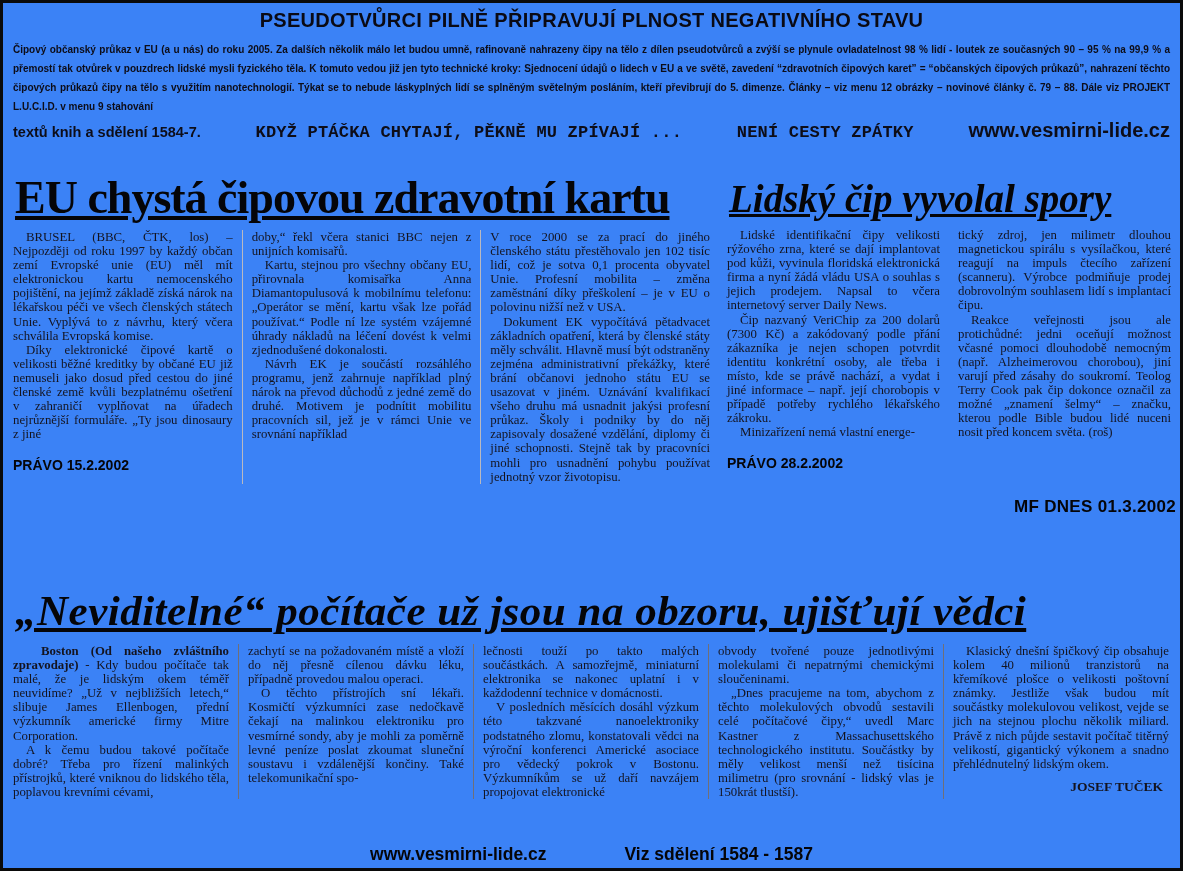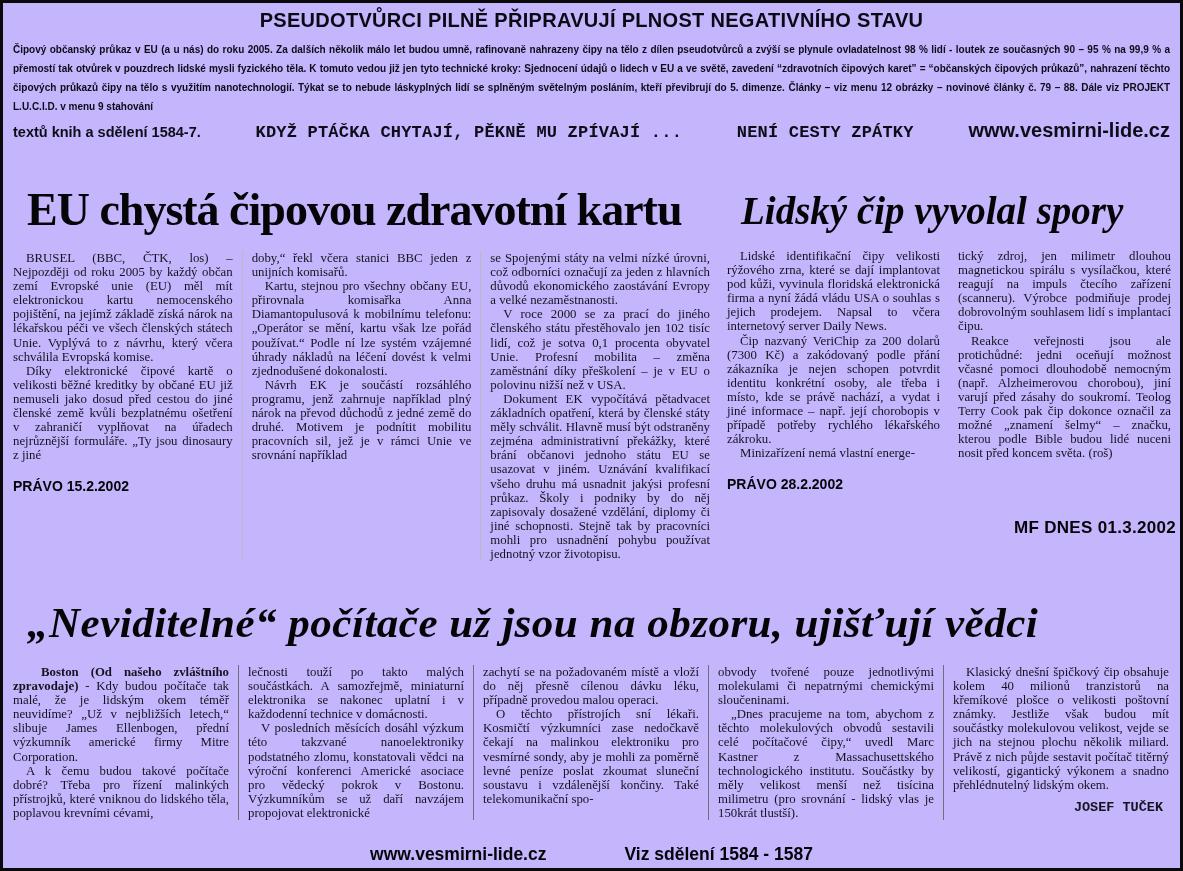--- a/index.html
+++ b/index.html
@@ -1,18 +1,18 @@
 <!DOCTYPE html>
 <html lang="cs"><head>
 <meta charset="utf-8">
 <style>
   html,body { margin:0; padding:0; background:#e8e8e8; }
   .page {
     position:relative; width:1183px; height:871px; box-sizing:border-box;
-    background:#c4b5fd; border:3px solid #0a0a0a; overflow:hidden;
+    background:#3b82f6; border:3px solid #0a0a0a; overflow:hidden;
     font-family:"Liberation Serif", serif; color:#14141f;
   }
   
   .masthead { position:absolute; top:6px; left:10px; right:10px; }
   .mast-title {
     text-align:center; font-family:"Liberation Sans", sans-serif;
     font-weight:bold; font-size:20px; color:#0a0a14; letter-spacing:0.3px;
     margin-bottom:8px;
   }
   .intro {
@@ -24,21 +24,21 @@
     margin-top:3px; font-family:"Liberation Sans", sans-serif; font-weight:bold;
     color:#0d0d18;
     gap:12px;
   }
   .intro-tail { font-size:14.5px; }
   .slogan { font-size:17px; letter-spacing:0.2px;font-family:Liberation Mono, monospace; }
   .mast-site { font-size:20px; }
   
   .headline {
     font-family:"Liberation Serif", serif; font-weight:bold; color:#050508;
-    margin:16px; white-space:nowrap;
+    margin:4px; white-space:nowrap;text-decoration:underline;
   }
   .a1 { position:absolute; top:166px; left:8px; width:708px; }
   .a1 .headline { font-size:46px; line-height:50px; letter-spacing:-1px; }
   .a2 { position:absolute; top:170px; left:722px; width:455px; }
   .a2 .headline { font-size:39px; line-height:44px; font-style:italic; }
   .a3 { position:absolute; top:578px; left:8px; width:1167px; }
   .a3 .headline { font-size:43px; line-height:52px; font-style:italic; letter-spacing:0.5px; }
   .cols { display:flex; margin-top:7px; }
   .col { flex:1 1 0; padding:0 9px; }
   .col:first-child { padding-left:2px; }
@@ -54,21 +54,21 @@
     font-family:"Liberation Sans", sans-serif; font-weight:bold;
     font-size:14px; color:#050508; margin-top:16px;
   }
   .source2 {
     font-family:"Liberation Sans", sans-serif; font-weight:bold;
     font-size:17px; color:#050508; text-align:right; margin-top:26px;
     padding-right:4px; letter-spacing:0.3px;
   }
   .byline {
     font-weight:bold; font-size:13.5px; text-align:right; margin-top:8px;
-    padding-right:6px; color:#14141f;font-family:Liberation Mono, monospace;
+    padding-right:6px; color:#14141f;
   }
   
   .footer {
     position:absolute; left:0; right:0; top:841px;
     display:flex; justify-content:center; gap:78px;
     font-family:"Liberation Sans", sans-serif; font-weight:bold;
     font-size:17.5px; color:#050508;
   }
 </style>
 </head>
@@ -85,35 +85,34 @@
       <span class="slogan">NENÍ CESTY ZPÁTKY</span>
       <span class="mast-site">www.vesmirni-lide.cz</span>
     </div>
   </div>
 
   <div class="a1">
     <h2 class="headline">EU chystá čipovou zdravotní kartu</h2>
     <div class="cols">
       <div class="col">
         <div class="paras">
-            <p>BRUSEL (BBC, ČTK, los) – Nejpozději od roku 2005 by každý občan zemí Evropské unie (EU) měl mít elektronickou kartu nemocenského pojištění, na jejímž základě získá nárok na lékařskou péči ve všech členských státech Unie. Vyplývá to z návrhu, který včera schválila Evropská komise.</p>
+            <p>BRUSEL (BBC, ČTK, los) – Nejpozději od roku 1997 by každý občan zemí Evropské unie (EU) měl mít elektronickou kartu nemocenského pojištění, na jejímž základě získá nárok na lékařskou péči ve všech členských státech Unie. Vyplývá to z návrhu, který včera schválila Evropská komise.</p>
             <p>Díky elektronické čipové kartě o velikosti běžné kreditky by občané EU již nemuseli jako dosud před cestou do jiné členské země kvůli bezplatnému ošetření v zahraničí vyplňovat na úřadech nejrůznější formuláře. „Ty jsou dinosaury z jiné</p>
           </div>
         <div class="dateline">PRÁVO 15.2.2002</div>
       </div>
       <div class="col cont">
         <div class="paras">
-            <p>doby,“ řekl včera stanici BBC jeden z unijních komisařů.</p>
+            <p>doby,“ řekl včera stanici BBC nejen z unijních komisařů.</p>
             <p>Kartu, stejnou pro všechny občany EU, přirovnala komisařka Anna Diamantopulusová k mobilnímu telefonu: „Operátor se mění, kartu však lze pořád používat.“ Podle ní lze systém vzájemné úhrady nákladů na léčení dovést k velmi zjednodušené dokonalosti.</p>
             <p>Návrh EK je součástí rozsáhlého programu, jenž zahrnuje například plný nárok na převod důchodů z jedné země do druhé. Motivem je podnítit mobilitu pracovních sil, jež je v rámci Unie ve srovnání například</p>
           </div>
       </div>
       <div class="col cont">
         <div class="paras">
-            <p>se Spojenými státy na velmi nízké úrovni, což odborníci označují za jeden z hlavních důvodů ekonomického zaostávání Evropy a velké nezaměstnanosti.</p>
             <p>V roce 2000 se za prací do jiného členského státu přestěhovalo jen 102 tisíc lidí, což je sotva 0,1 procenta obyvatel Unie. Profesní mobilita – změna zaměstnání díky přeškolení – je v EU o polovinu nižší než v USA.</p>
             <p>Dokument EK vypočítává pětadvacet základních opatření, která by členské státy měly schválit. Hlavně musí být odstraněny zejména administrativní překážky, které brání občanovi jednoho státu EU se usazovat v jiném. Uznávání kvalifikací všeho druhu má usnadnit jakýsi profesní průkaz. Školy i podniky by do něj zapisovaly dosažené vzdělání, diplomy či jiné schopnosti. Stejně tak by pracovníci mohli pro usnadnění pohybu používat jednotný vzor životopisu.</p>
           </div>
       </div>
     </div>
   </div>
 
   <div class="a2">
     <h2 class="headline">Lidský čip vyvolal spory</h2>
     <div class="cols">
@@ -139,28 +138,28 @@
     <h2 class="headline">„Neviditelné“ počítače už jsou na obzoru, ujišťují vědci</h2>
     <div class="cols">
       <div class="col">
         <div class="paras">
           <p><span class="lead-in">Boston (Od našeho zvláštního zpravodaje)</span> <span>- Kdy budou počítače tak malé, že je lidským okem téměř neuvidíme? „Už v nejbližších letech,“ slibuje James Ellenbogen, přední výzkumník americké firmy Mitre Corporation.</span></p>
           <p>A k čemu budou takové počítače dobré? Třeba pro řízení malinkých přístrojků, které vniknou do lidského těla, poplavou krevními cévami,</p>
         </div>
       </div>
       <div class="col cont">
         <div class="paras">
-            <p>lečnosti touží po takto malých součástkách. A samozřejmě, miniaturní elektronika se nakonec uplatní i v každodenní technice v domácnosti.</p>
-            <p>V posledních měsících dosáhl výzkum této takzvané nanoelektroniky podstatného zlomu, konstatovali vědci na výroční konferenci Americké asociace pro vědecký pokrok v Bostonu. Výzkumníkům se už daří navzájem propojovat elektronické</p>
+            <p>zachytí se na požadovaném místě a vloží do něj přesně cílenou dávku léku, případně provedou malou operaci.</p>
+            <p>O těchto přístrojích sní lékaři. Kosmičtí výzkumníci zase nedočkavě čekají na malinkou elektroniku pro vesmírné sondy, aby je mohli za poměrně levné peníze poslat zkoumat sluneční soustavu i vzdálenější končiny. Také telekomunikační spo-</p>
           </div>
       </div>
       <div class="col cont">
         <div class="paras">
-            <p>zachytí se na požadovaném místě a vloží do něj přesně cílenou dávku léku, případně provedou malou operaci.</p>
-            <p>O těchto přístrojích sní lékaři. Kosmičtí výzkumníci zase nedočkavě čekají na malinkou elektroniku pro vesmírné sondy, aby je mohli za poměrně levné peníze poslat zkoumat sluneční soustavu i vzdálenější končiny. Také telekomunikační spo-</p>
+            <p>lečnosti touží po takto malých součástkách. A samozřejmě, miniaturní elektronika se nakonec uplatní i v každodenní technice v domácnosti.</p>
+            <p>V posledních měsících dosáhl výzkum této takzvané nanoelektroniky podstatného zlomu, konstatovali vědci na výroční konferenci Americké asociace pro vědecký pokrok v Bostonu. Výzkumníkům se už daří navzájem propojovat elektronické</p>
           </div>
       </div>
       <div class="col cont">
         <div class="paras">
             <p>obvody tvořené pouze jednotlivými molekulami či nepatrnými chemickými sloučeninami.</p>
             <p>„Dnes pracujeme na tom, abychom z těchto molekulových obvodů sestavili celé počítačové čipy,“ uvedl Marc Kastner z Massachusettského technologického institutu. Součástky by měly velikost menší než tisícina milimetru (pro srovnání - lidský vlas je 150krát tlustší).</p>
           </div>
       </div>
       <div class="col">
         <div class="paras">

